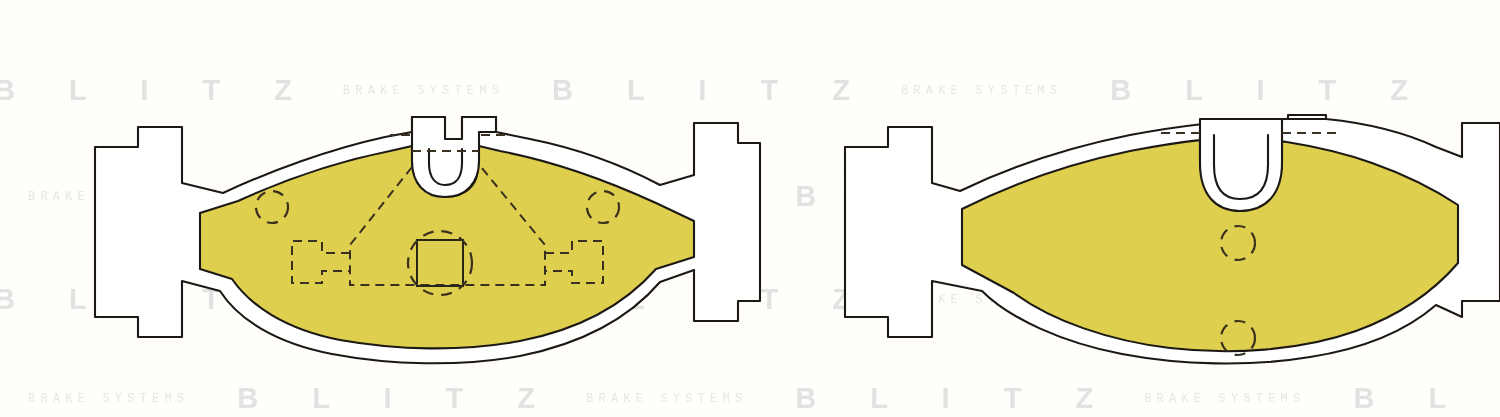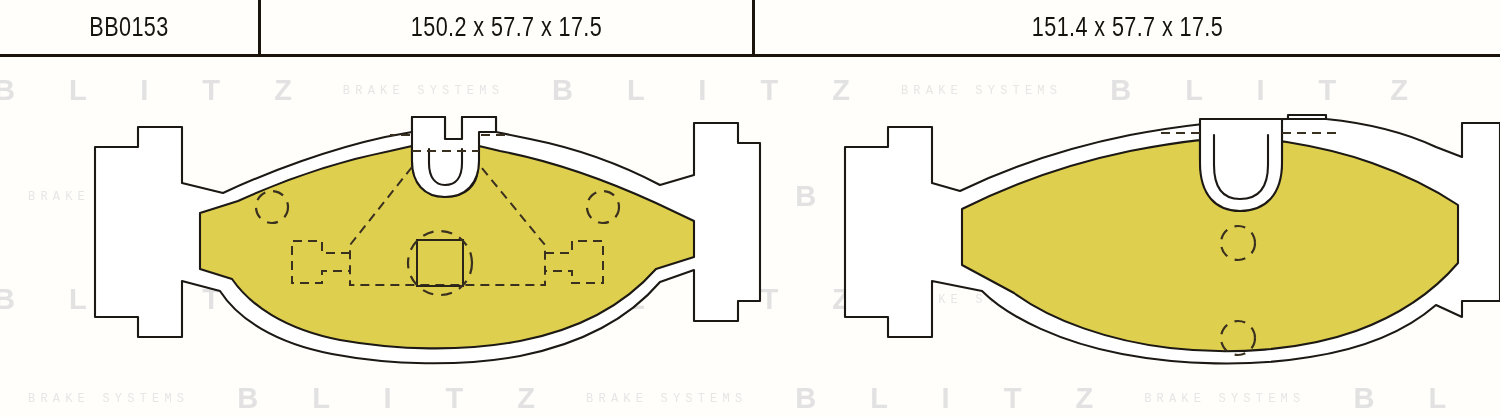--- a/index.html
+++ b/index.html
@@ -81,28 +81,20 @@
     <div class="wm-row" style="top:382px;">
       <span class="wm-small" style="margin-left:28px;">BRAKE SYSTEMS</span>
       <span class="wm-big" style="margin-left:48px;">B L I T Z</span>
       <span class="wm-small" style="margin-left:28px;">BRAKE SYSTEMS</span>
       <span class="wm-big" style="margin-left:48px;">B L I T Z</span>
       <span class="wm-small" style="margin-left:28px;">BRAKE SYSTEMS</span>
       <span class="wm-big" style="margin-left:48px;">B L I T Z</span>
     </div>
   </div>
 
-  <div class="header">
-    <div class="hdr-cell" style="left:0;width:258px;">BB0153</div>
-    <div class="hdr-div" style="left:258px;"></div>
-    <div class="hdr-cell" style="left:261px;width:491px;">150.2 x 57.7 x 17.5</div>
-    <div class="hdr-div" style="left:752px;"></div>
-    <div class="hdr-cell" style="left:755px;width:745px;">151.4 x 57.7 x 17.5</div>
-    <div class="hdr-border-bottom"></div>
-  </div>
 
   <div class="draw" style="left:60px;top:105px;">
     <svg width="700" height="275" viewBox="0 0 700 275">
 
       <g>
         <path class="plate" d="
           M 35,42
           L 78,42 L 78,22 L 122,22 L 122,78
           L 163,88
           C 210,66 270,44 325,32

